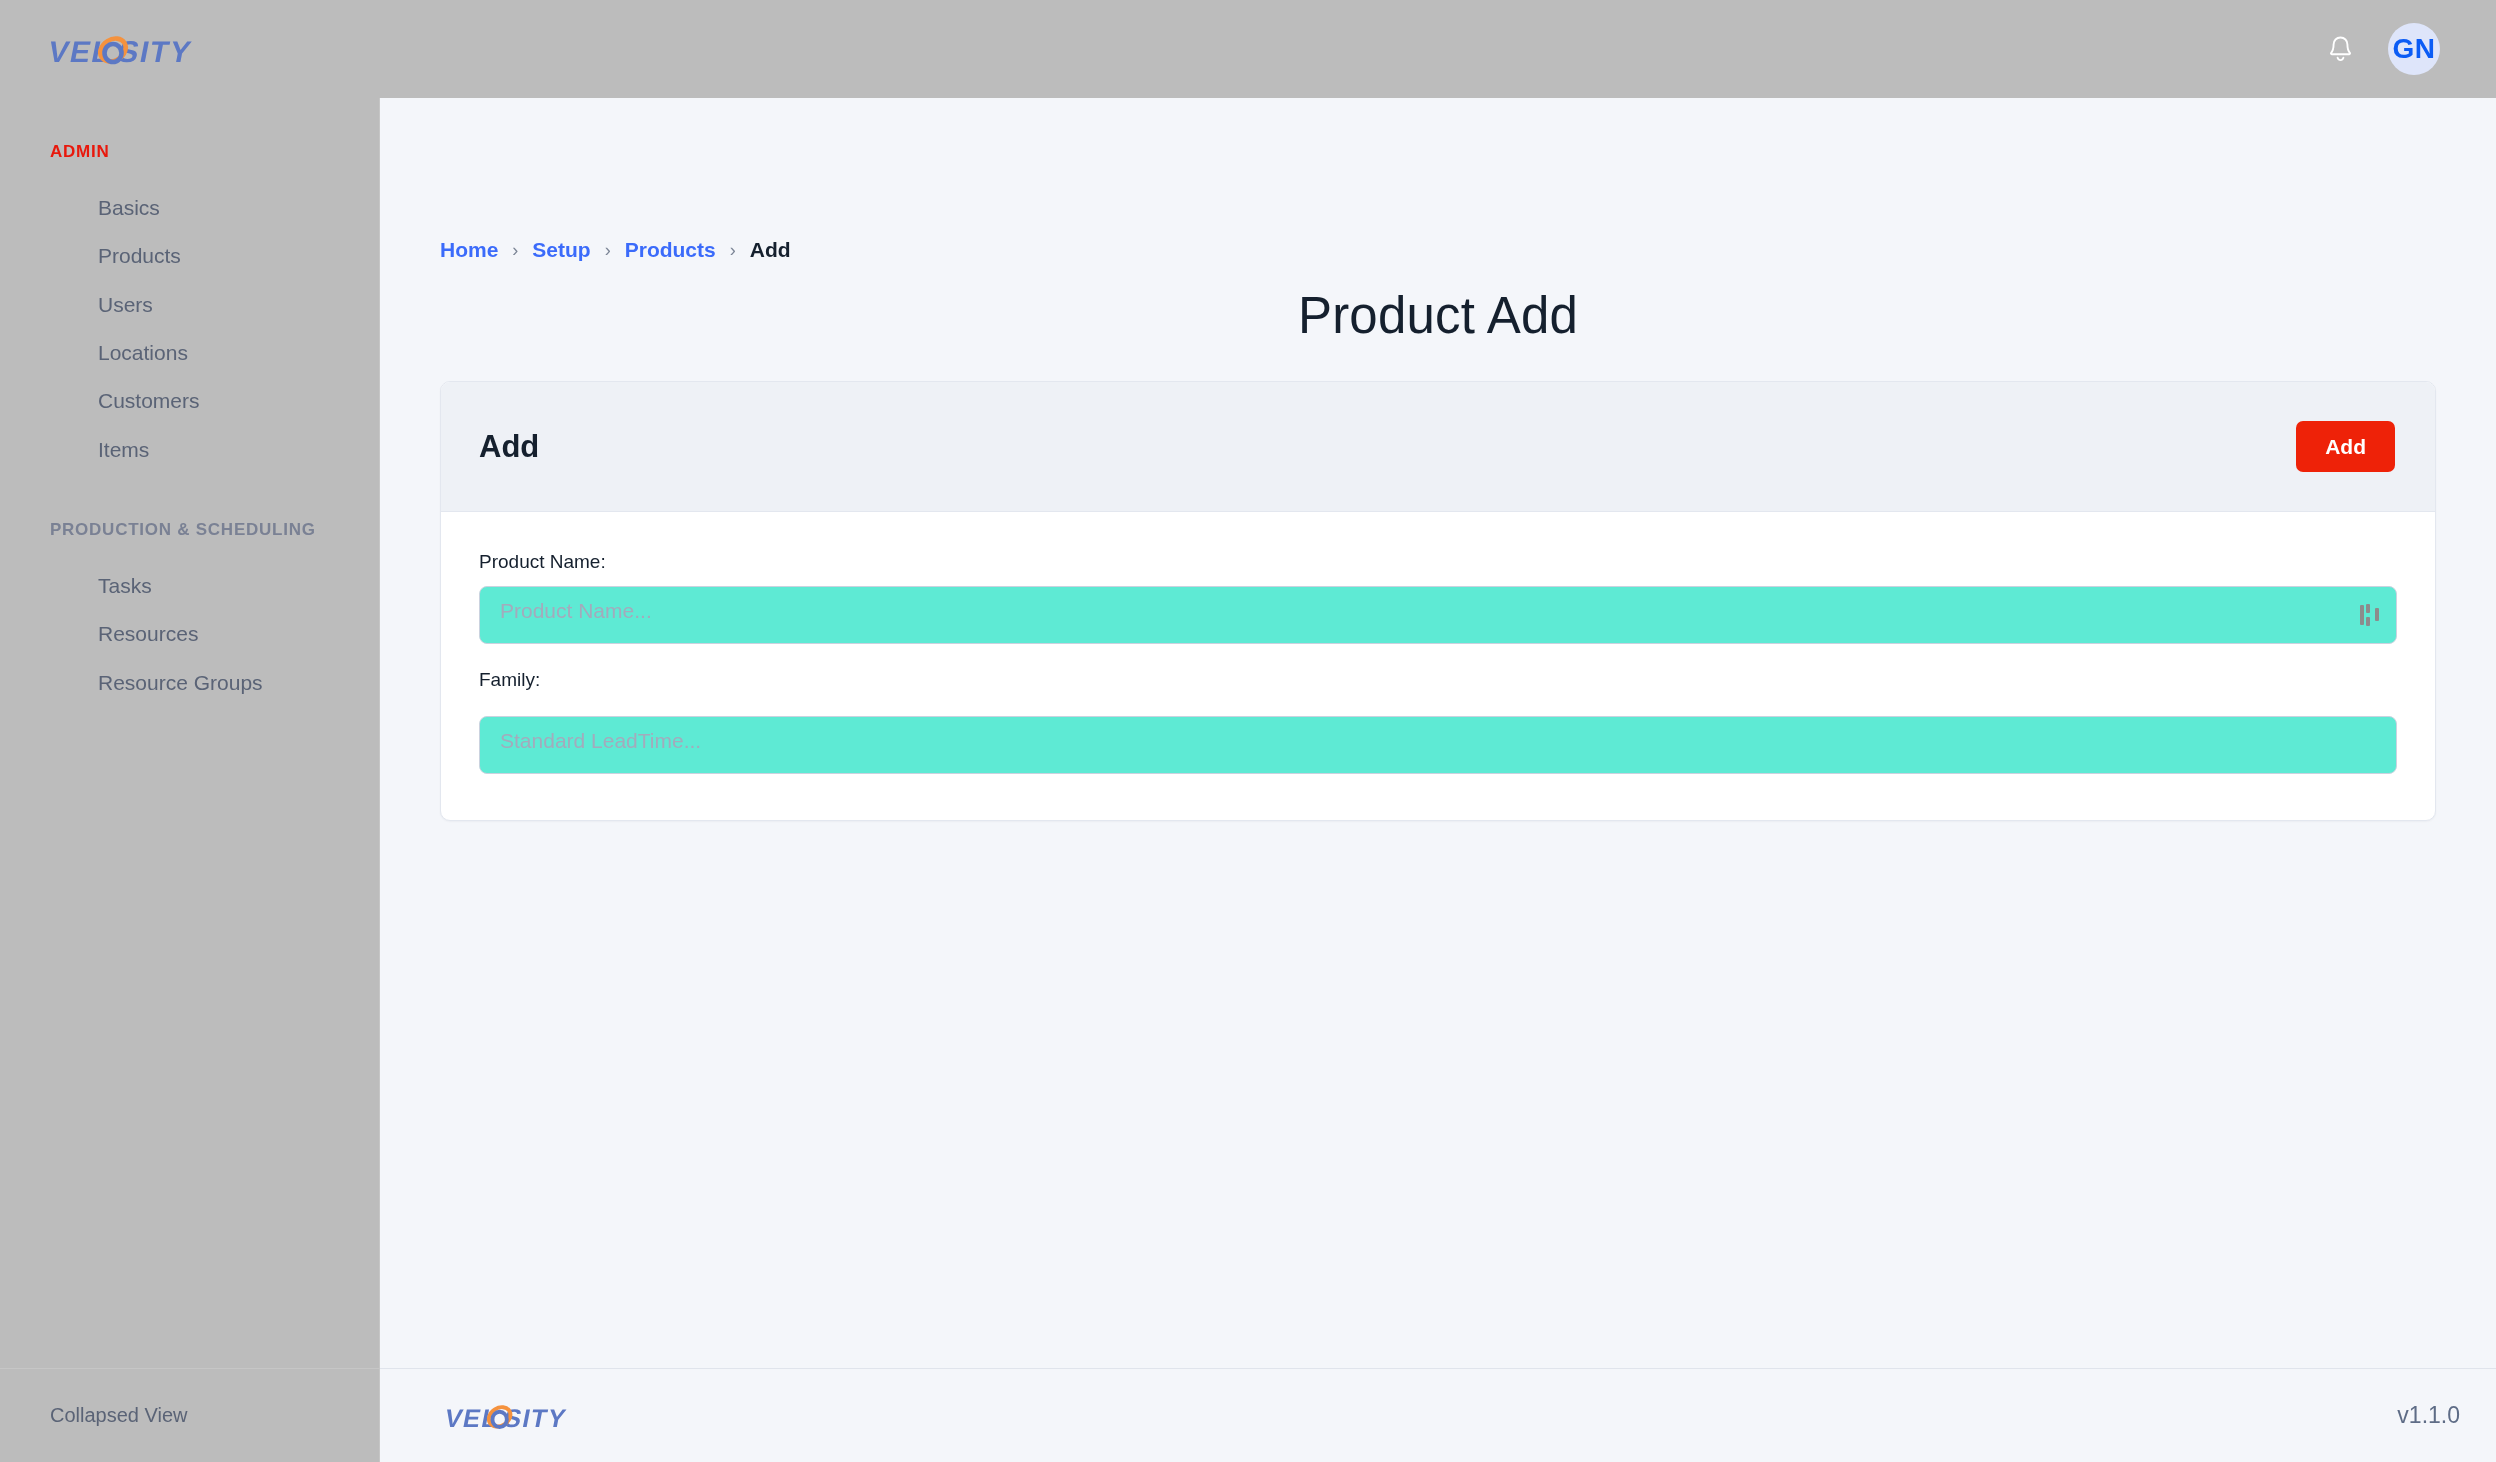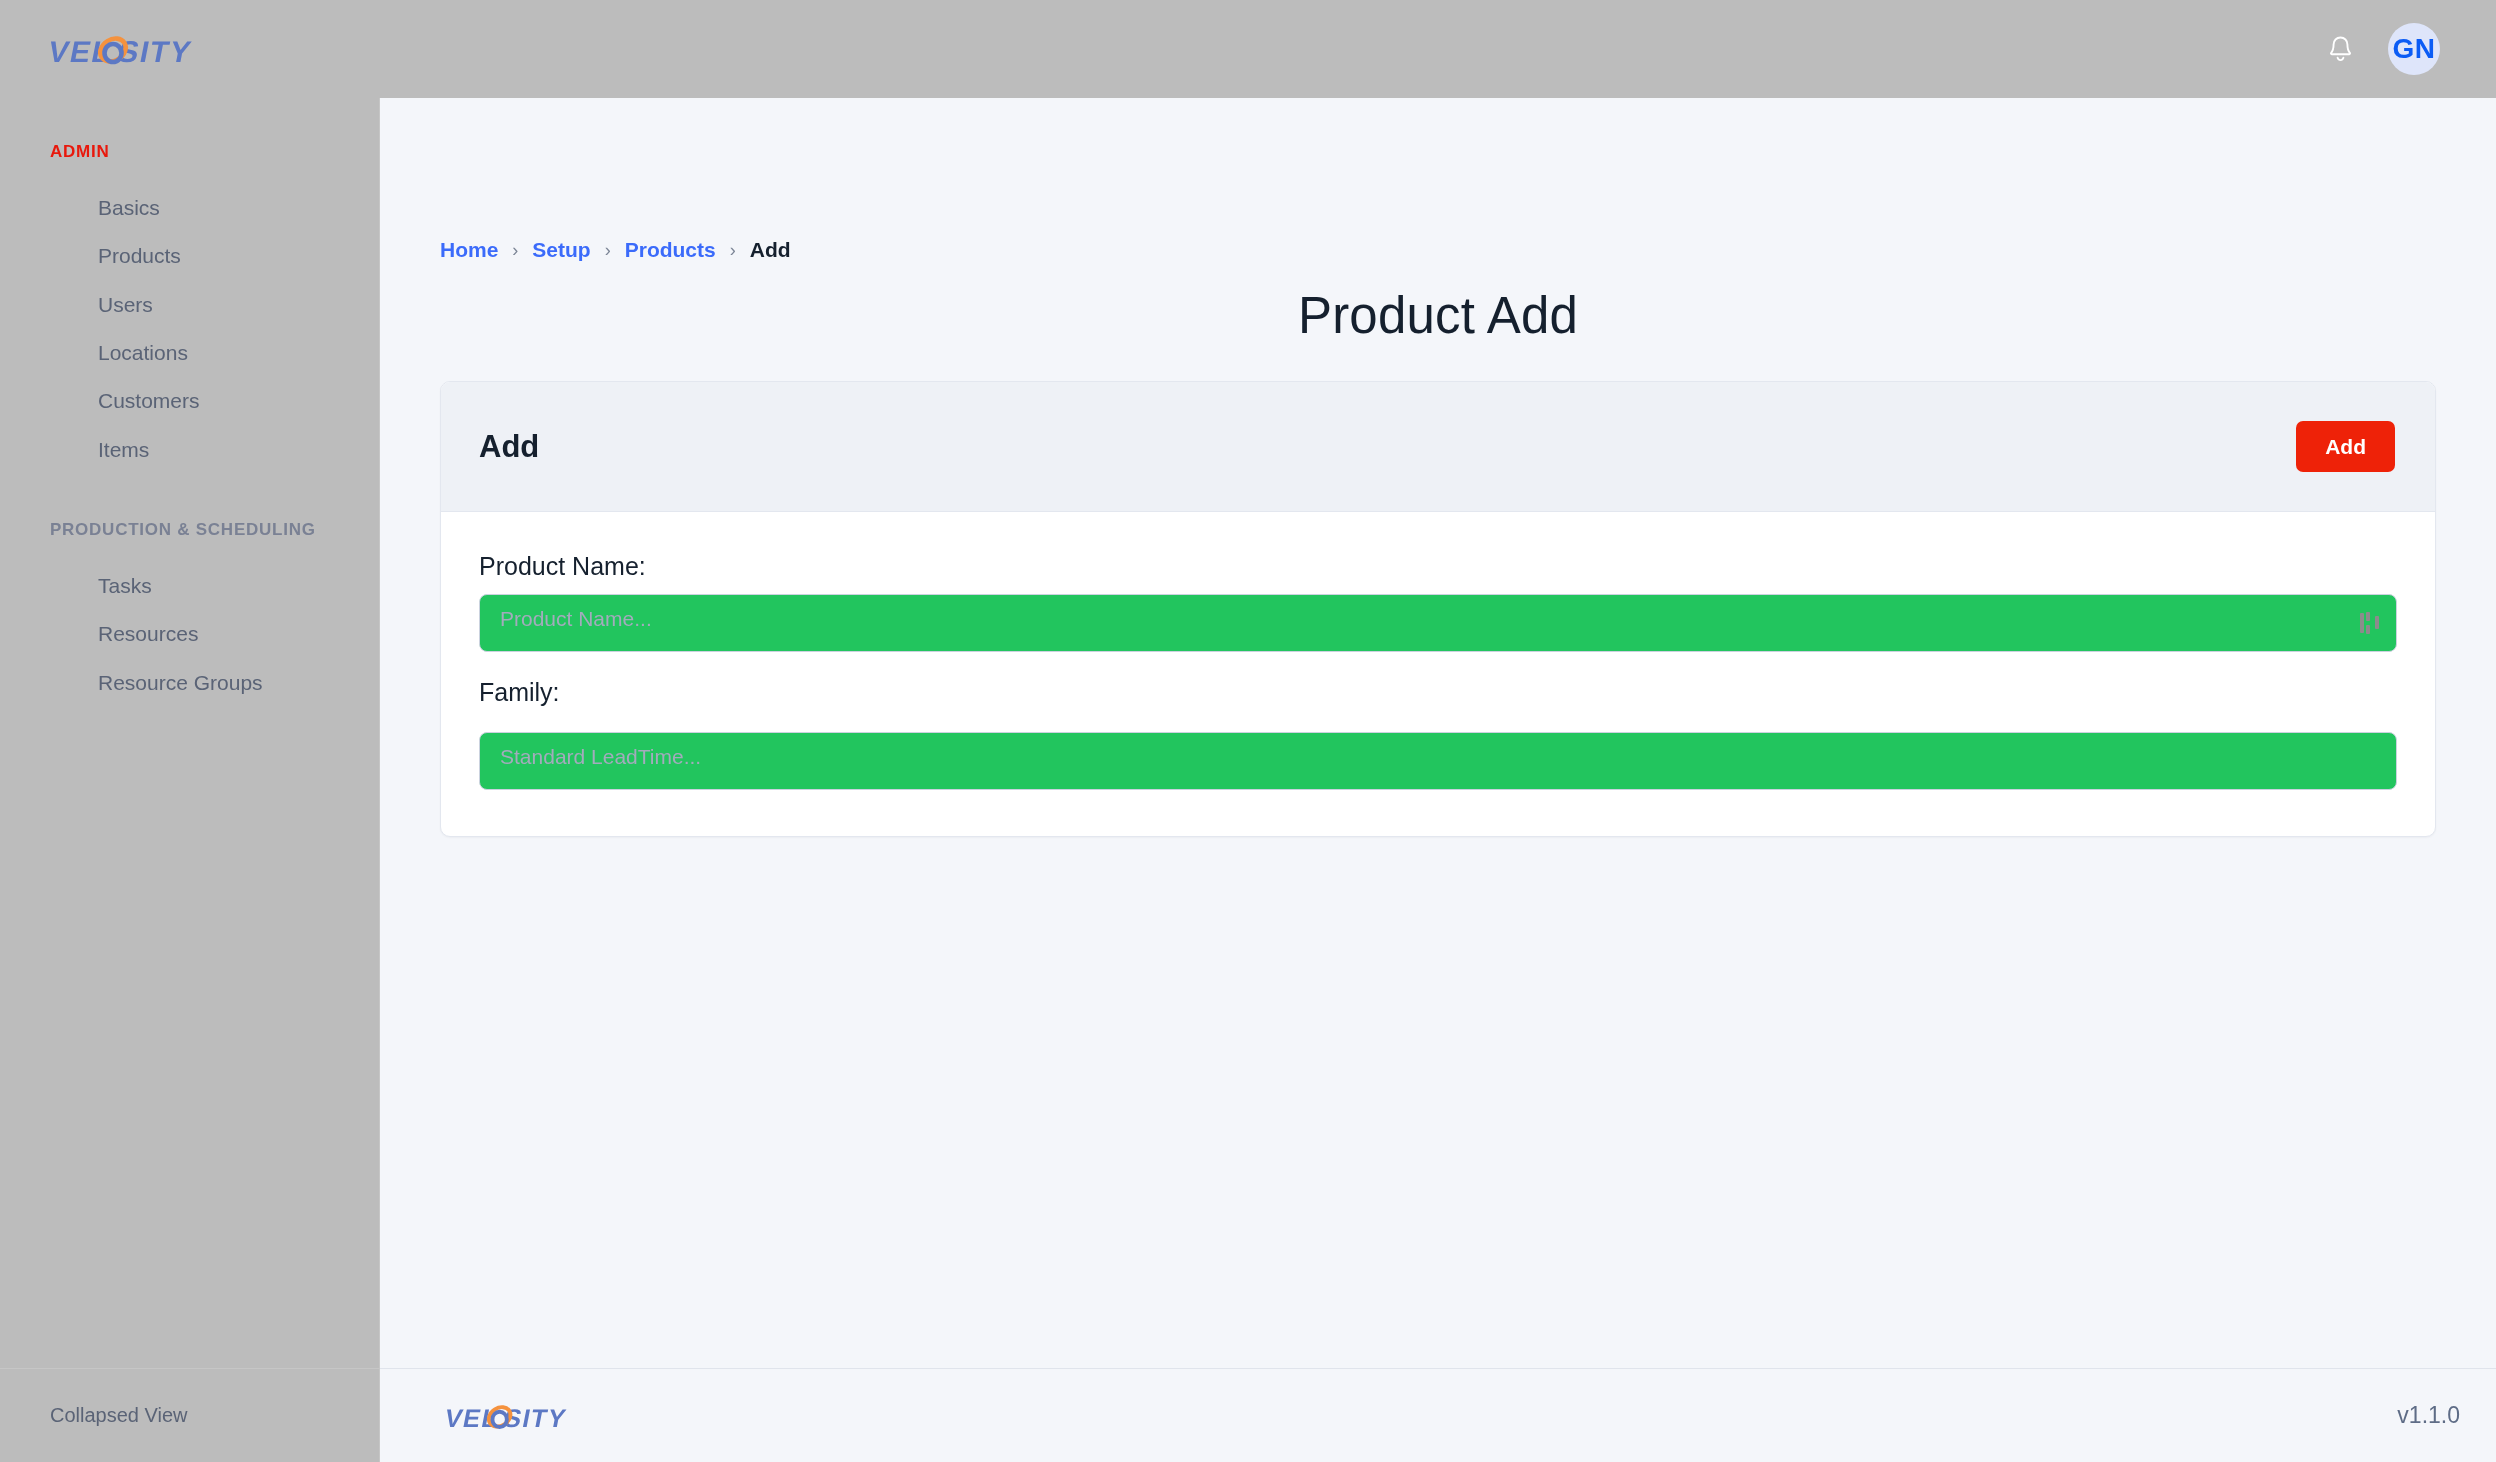--- a/index.html
+++ b/index.html
@@ -227,38 +227,38 @@
 
   .card-body {
     padding: 38px 38px 46px 38px;
   }
 
   .form-group { margin-bottom: 24px; }
   .form-group:last-child { margin-bottom: 0; }
 
   .form-label {
     display: block;
-    font-size: 25px;
+    font-size: 19px;
     font-weight: 400;
     color: #15202E;
     margin-bottom: 11px;
     line-height: 1.3;
   }
 
   .input-shell {
     position: relative;
     display: block;
   }
 
   .form-input {
     width: 100%;
     height: 58px;
     border: 1px solid #CBD2DF;
     border-radius: 8px;
-    background: #22c55e;
+    background: #5eead4;
     font-size: 21px;
     color: #1E2A3A;
     padding: 0 52px 8px 20px;
     font-family: "Liberation Sans", sans-serif;
     outline: none;
   }
   .form-input::placeholder { color: #A3ABBC; }
 
   .datalist-caret {
     position: absolute;

